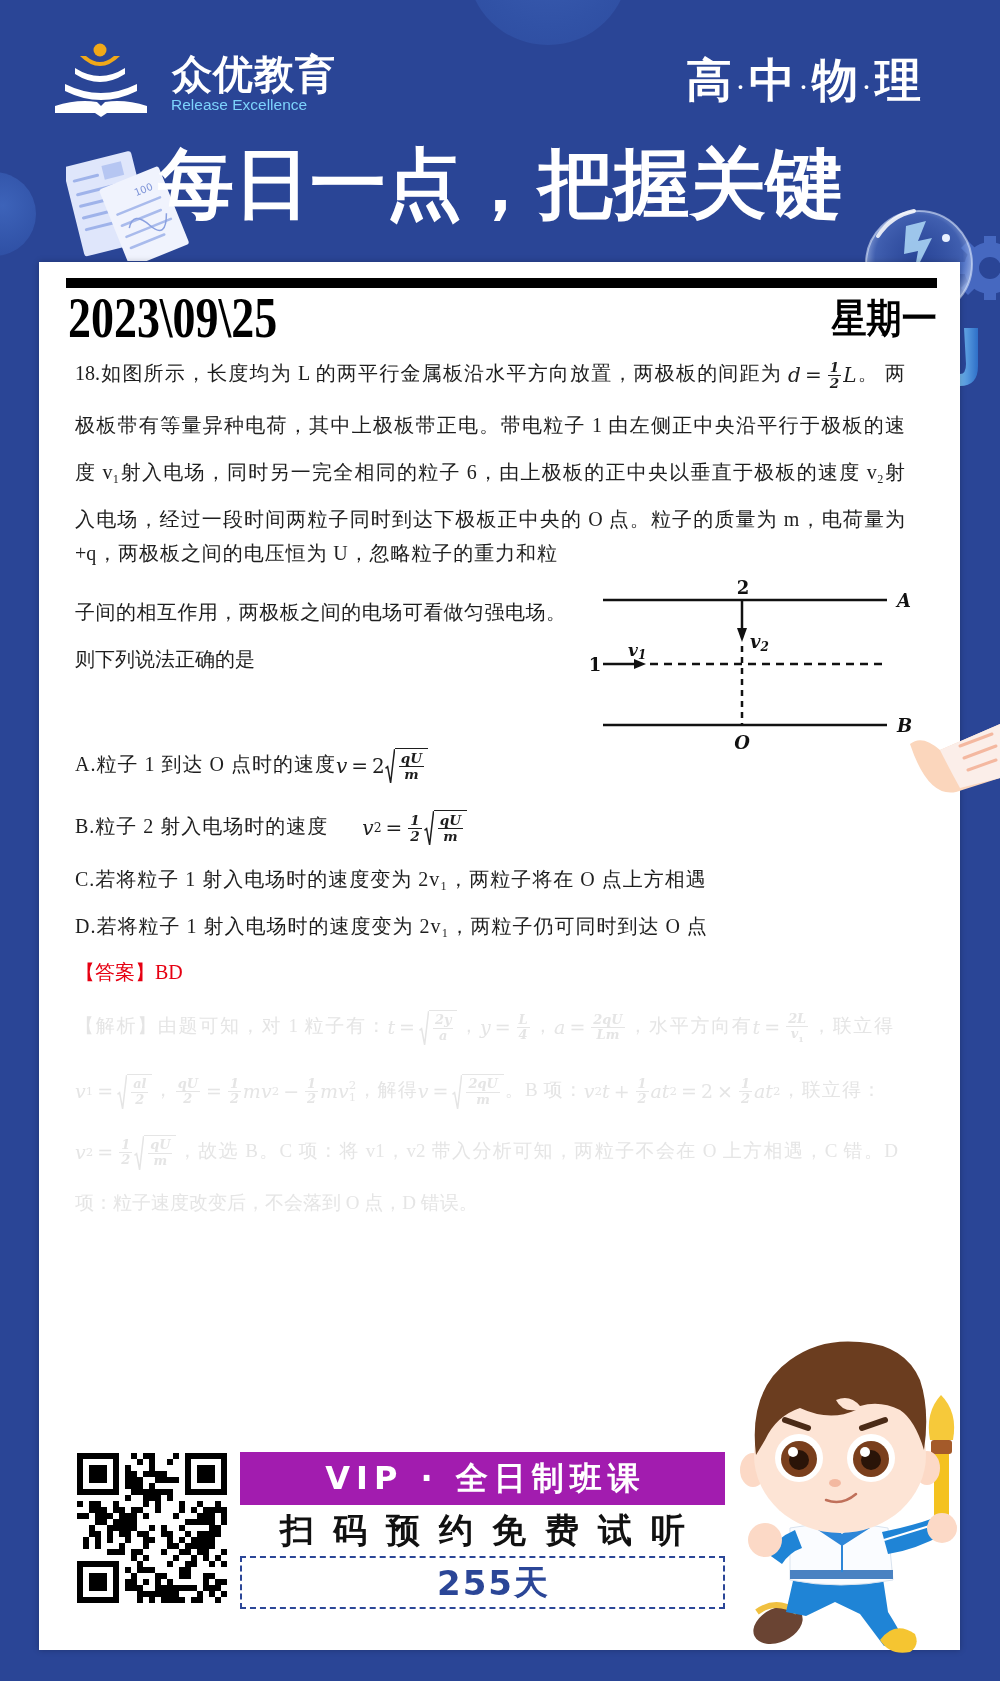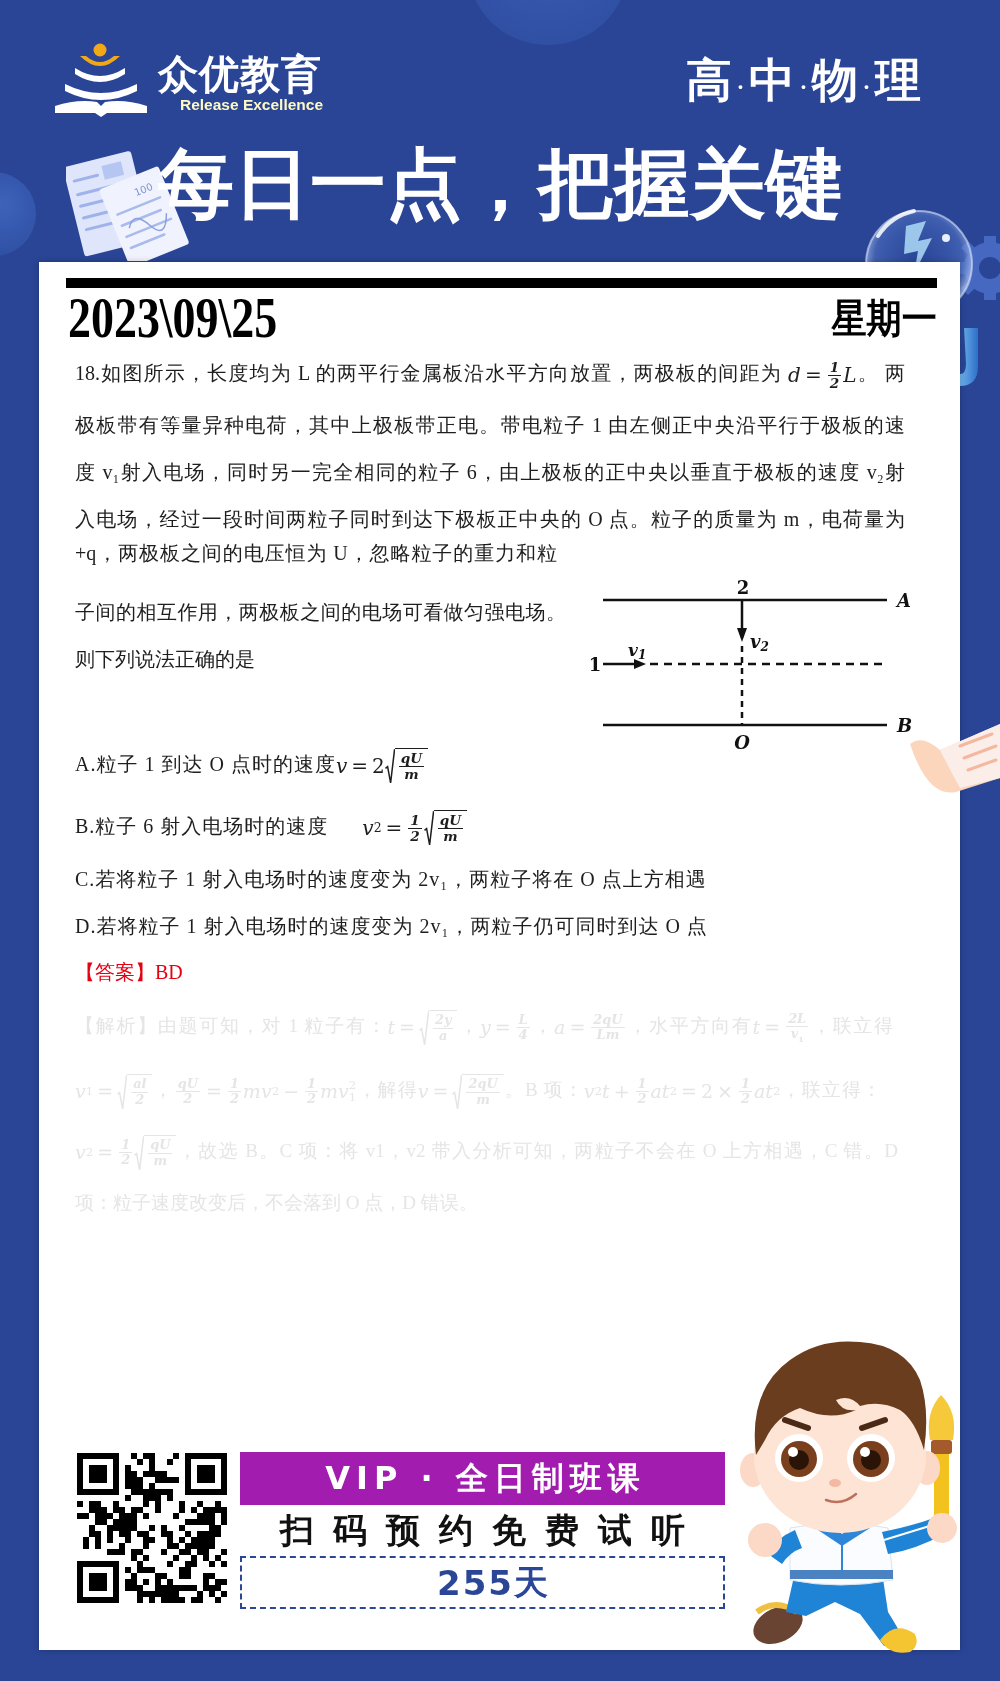--- a/index.html
+++ b/index.html
@@ -12,24 +12,24 @@
     .abs { position: absolute; }
 
     
     .deco-circle-top { left: 468px; top: -110px; width: 160px; height: 155px; border-radius: 50%;
       background: radial-gradient(circle at 50% 40%, #3a5cb0 0%, #3152a6 60%, #2d4ca0 100%); }
     .deco-circle-left { left: -48px; top: 172px; width: 84px; height: 84px; border-radius: 50%;
       background: radial-gradient(circle at 60% 40%, #3d63b9 0%, #2f50a5 70%, #2b4a9e 100%); }
 
     
     .logo-icon { left: 55px; top: 42px; width: 92px; height: 76px; }
-    .brand-name { left: 158px; top: 50px; color: #fff; font-family: "DejaVu Sans", sans-serif;
+    .brand-name { left: 172px; top: 50px; color: #fff; font-family: "DejaVu Sans", sans-serif;
       font-weight: bold; font-size: 40px; line-height: 48px; letter-spacing: 1px; }
-    .brand-slogan { left: 180px; top: 96px; color: #fef9c3; font-family: "Liberation Sans", sans-serif;
-      font-weight: bold; font-size: 15.5px; line-height: 18px; }
+    .brand-slogan { left: 171px; top: 96px; color: #7dd3fc; font-family: "Liberation Sans", sans-serif;
+      font-weight: normal; font-size: 15.5px; line-height: 18px; }
     .subject { left: 686px; top: 52px; height: 58px; display: flex; align-items: center; color: #fff;
       font-family: "DejaVu Serif", serif; font-weight: bold; font-size: 46px; }
     .subject .dot { font-size: 20px; margin: 0 5px; position: relative; top: 6px; }
     .headline { left: 158px; top: 138px; color: #fff; font-family: "DejaVu Sans", sans-serif;
       font-weight: 900; font-size: 76px; line-height: 92px; white-space: nowrap; }
     .paper-icon { left: 66px; top: 146px; width: 124px; height: 115px; }
     .bubble-icon { left: 856px; top: 196px; width: 144px; height: 200px; }
     .paper-curl-icon { left: 902px; top: 712px; width: 98px; height: 84px; z-index: 5; }
 
     
@@ -218,21 +218,21 @@
         </svg>
         <span class="rad">
           <span class="frac">
             <span class="n">qU</span>
             <span class="d">m</span>
           </span>
         </span>
       </span>
     </span></div>
 
-<div class="opt" style="top:806px;"><span>B.</span><span>粒子 6 射入电场时的速度</span><span style="display:inline-block;width:34px;"></span><span class="m">
+<div class="opt" style="top:806px;"><span>B.</span><span>粒子 2 射入电场时的速度</span><span style="display:inline-block;width:34px;"></span><span class="m">
       <i>v</i>
       <sub>2</sub>
       <span class="op">=</span>
       <span class="frac">
         <span class="n">1</span>
         <span class="d">2</span>
       </span>
       <span class="sqrt">
         <svg class="rsign" viewBox="0 0 10 30" preserveAspectRatio="none">
           <path d="M0.5 17 L2.6 15.5 L5.6 29 L9.6 1"></path>

